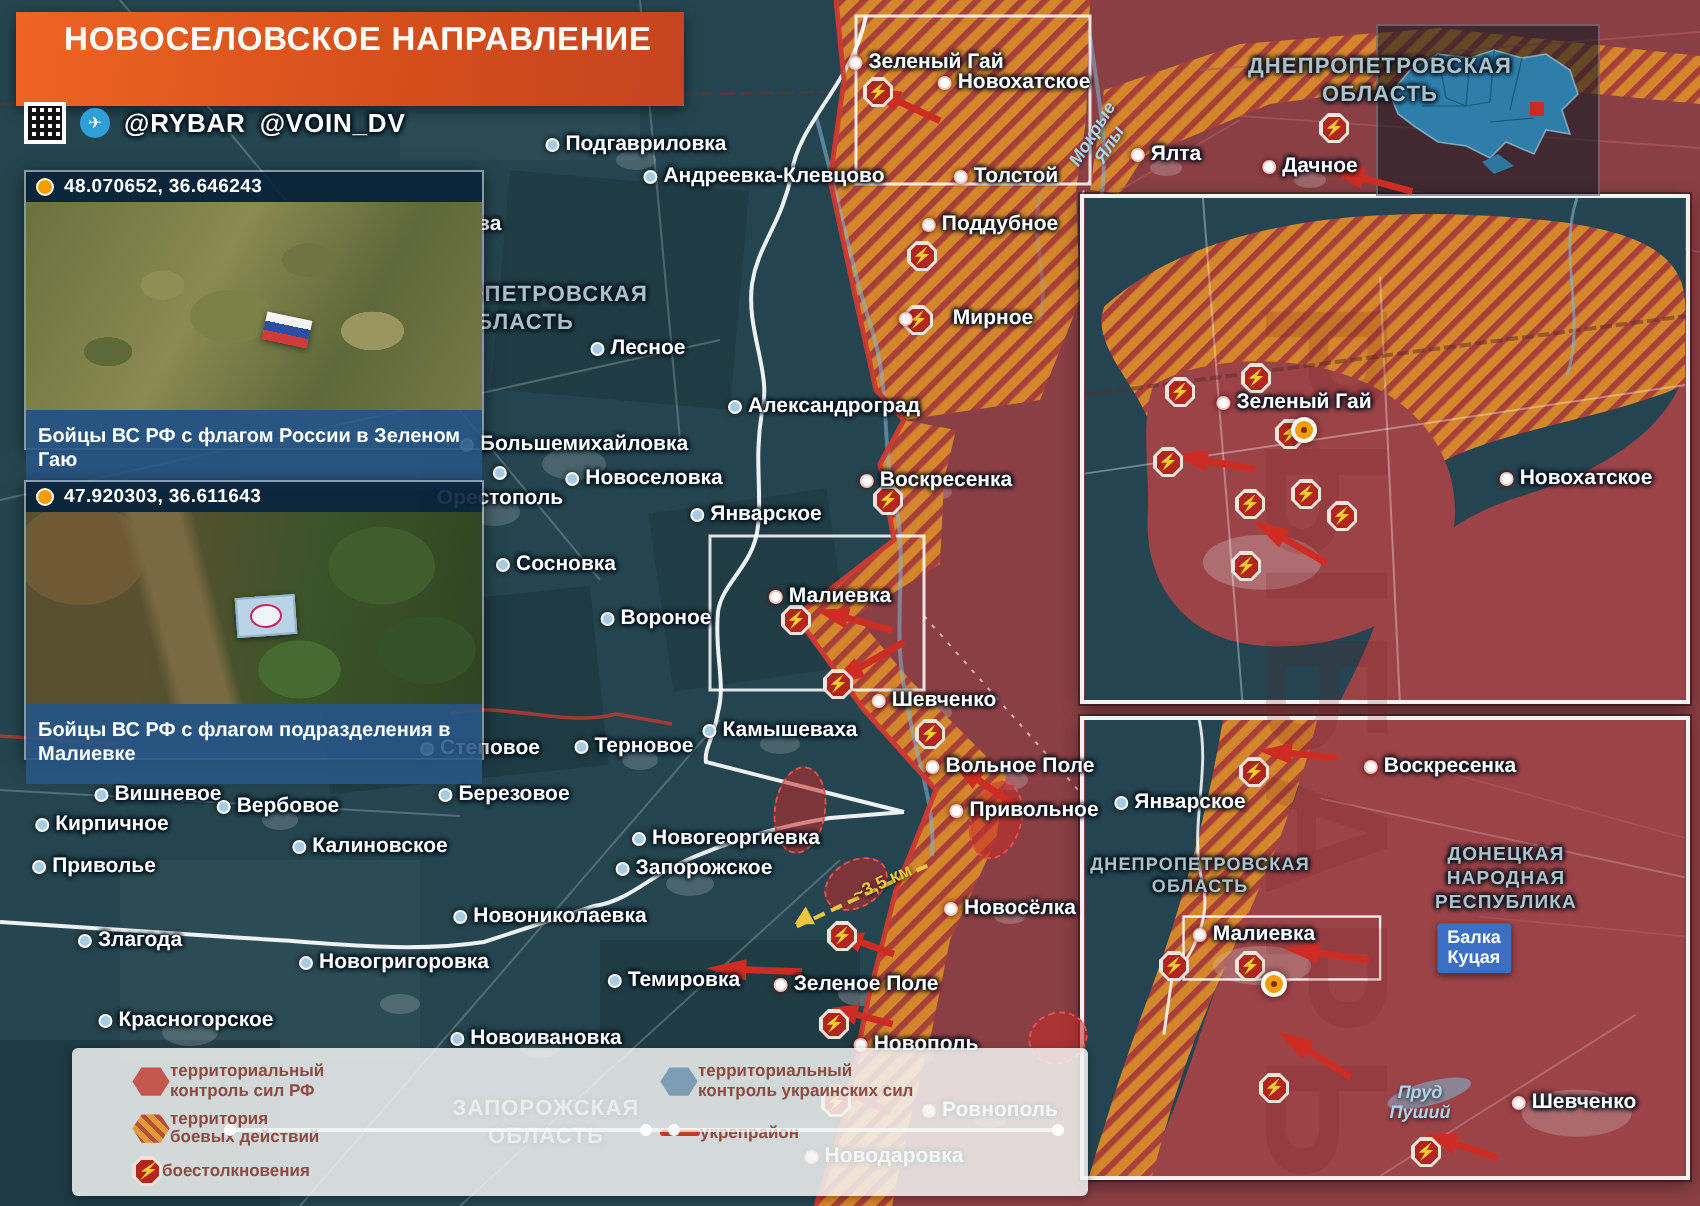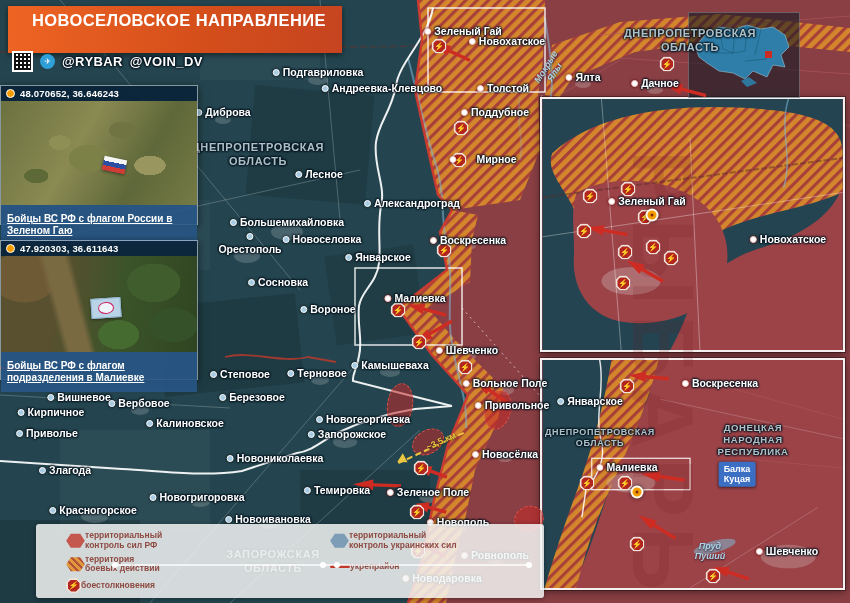--- a/index.html
+++ b/index.html
@@ -83,21 +83,21 @@
   .handles{position:absolute;left:12px;top:49px;height:24px;display:flex;align-items:center;
       gap:7px;z-index:20;}
   .qr{width:21px;height:21px;background:#fff;padding:2px;}
   .qr i{display:block;width:100%;height:100%;
       background:repeating-linear-gradient(0deg,#111 0 2px,transparent 2px 4px),
                  repeating-linear-gradient(90deg,#111 0 2px,#fff 2px 4px);}
   .tg{width:15px;height:15px;border-radius:50%;background:#2f9fd8;color:#fff;display:flex;
       align-items:center;justify-content:center;font-size:8px;}
   .handle{font-weight:800;font-size:13px;color:#fff;letter-spacing:.4px;}
   
-  .photo{position:absolute;left:0;width:198px;z-index:20;border:1px solid rgba(255,255,255,.45);
+  .photo{position:absolute;left:12px;width:230px;z-index:20;border:1px solid rgba(255,255,255,.45);
       box-shadow:0 2px 8px rgba(0,0,0,.55);}
   .photo1{top:85px;height:140px;}
   .photo2{top:240px;height:140px;}
   .ph-head{height:15px;background:rgba(10,36,58,.92);display:flex;align-items:center;gap:5px;
       padding:0 5px;}
   .ph-head .pin{width:9px;height:9px;border-radius:50%;background:#f59d00;border:1px solid #fff;flex:none;}
   .ph-head span{font-size:9.5px;font-weight:700;color:#fff;letter-spacing:.2px;}
   .ph-img{position:relative;overflow:hidden;}
   .photo1 .ph-img{height:104px;
       background:radial-gradient(18px 12px at 30% 40%,#8d8f55 0 60%,transparent 61%),
@@ -114,21 +114,21 @@
       radial-gradient(54px 42px at 12% 22%,#6f5a36 0 60%,transparent 61%),
       linear-gradient(100deg,#58502f 0 30%,#3c5429 60%,#2f4522);}
   .ruflag{position:absolute;left:52%;top:55%;width:23px;height:14px;transform:rotate(12deg);
       background:linear-gradient(#f5f5f5 0 33%,#2b4ea3 33% 66%,#d03b38 66%);
       box-shadow:0 1px 3px rgba(0,0,0,.5);}
   .unitflag{position:absolute;left:46%;top:44%;width:30px;height:20px;transform:rotate(-4deg);
       background:#b9d4e6;border:1px solid #8fb3cd;box-shadow:0 1px 3px rgba(0,0,0,.5);}
   .unitflag::after{content:"";position:absolute;left:50%;top:50%;width:14px;height:10px;
       transform:translate(-50%,-50%);border-radius:50%;background:#eef4f8;border:1px solid #c26;}
   .ph-cap{background:rgba(40,86,135,.88);color:#fff;font-weight:700;font-size:10px;
-      line-height:1.2;padding:20px 6px;display:flex;align-items:center;text-decoration:underline;}
+      line-height:1.2;padding:20px 6px;display:flex;align-items:center;}
   .photo1 .ph-cap{height:19px;}
   .photo2 .ph-cap{height:27px;}
   
   .legend{position:absolute;left:36px;top:524px;width:508px;height:74px;z-index:20;
       background:rgba(243,244,243,.85);border-radius:3px;box-shadow:0 1px 5px rgba(0,0,0,.35);
       display:grid;grid-template-columns:250px 1fr;padding:7px 10px 5px 30px;column-gap:14px;}
   .lcol{display:flex;flex-direction:column;justify-content:space-between;}
   .litem{display:flex;align-items:center;gap:0;}
   .litem span{font-size:8.5px;font-weight:700;color:#8f4a42;line-height:1.15;white-space:pre-line;}
   .sw-hex{width:19px;height:15px;flex:none;
@@ -560,21 +560,21 @@
       <span class="town hl" style="left: 275px; top: 458px;">
         <i class="dot"></i>
         <b>Новониколаевка</b>
       </span>
 
       <span class="town hl" style="left: 65px; top: 470px;">
         <i class="dot"></i>
         <b>Злагода</b>
       </span>
 
-      <span class="town hl" style="left: 197px; top: 497px;">
+      <span class="town hl" style="left: 197px; top: 481px;">
         <i class="dot"></i>
         <b>Новогригоровка</b>
       </span>
 
       <span class="town hl" style="left: 93px; top: 510px;">
         <i class="dot"></i>
         <b>Красногорское</b>
       </span>
 
       <span class="town hl" style="left: 337px; top: 490px;">

